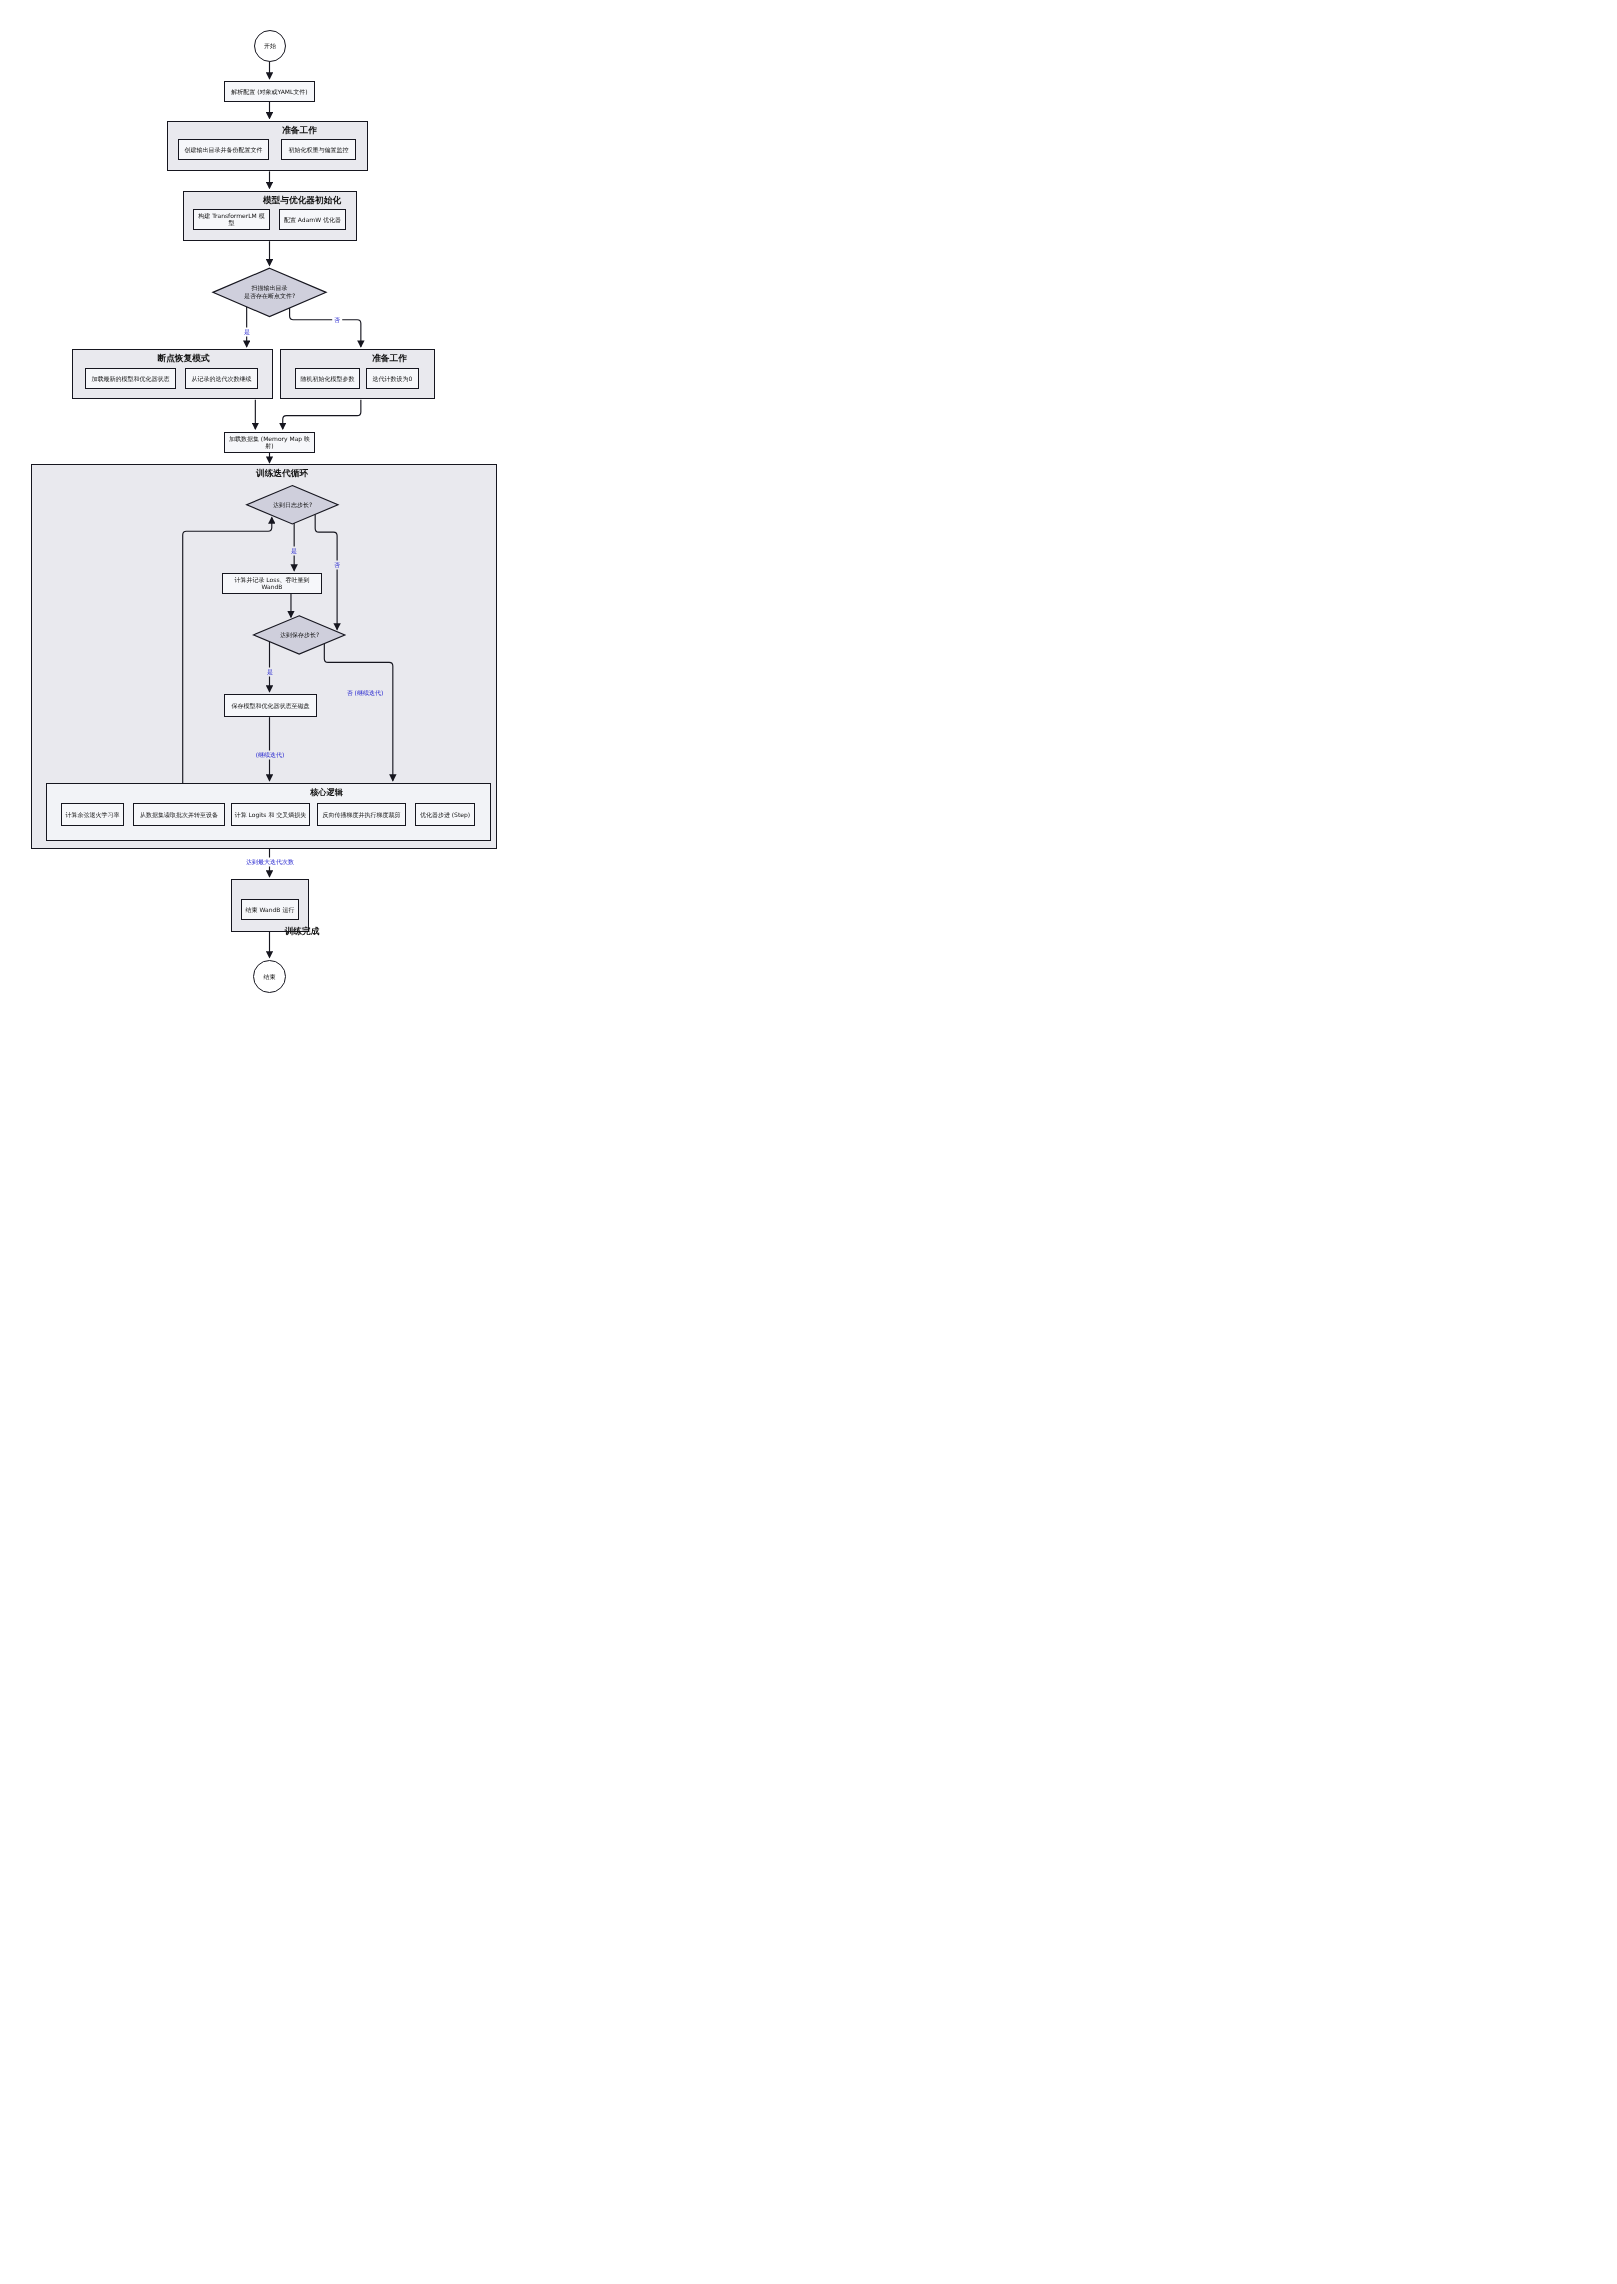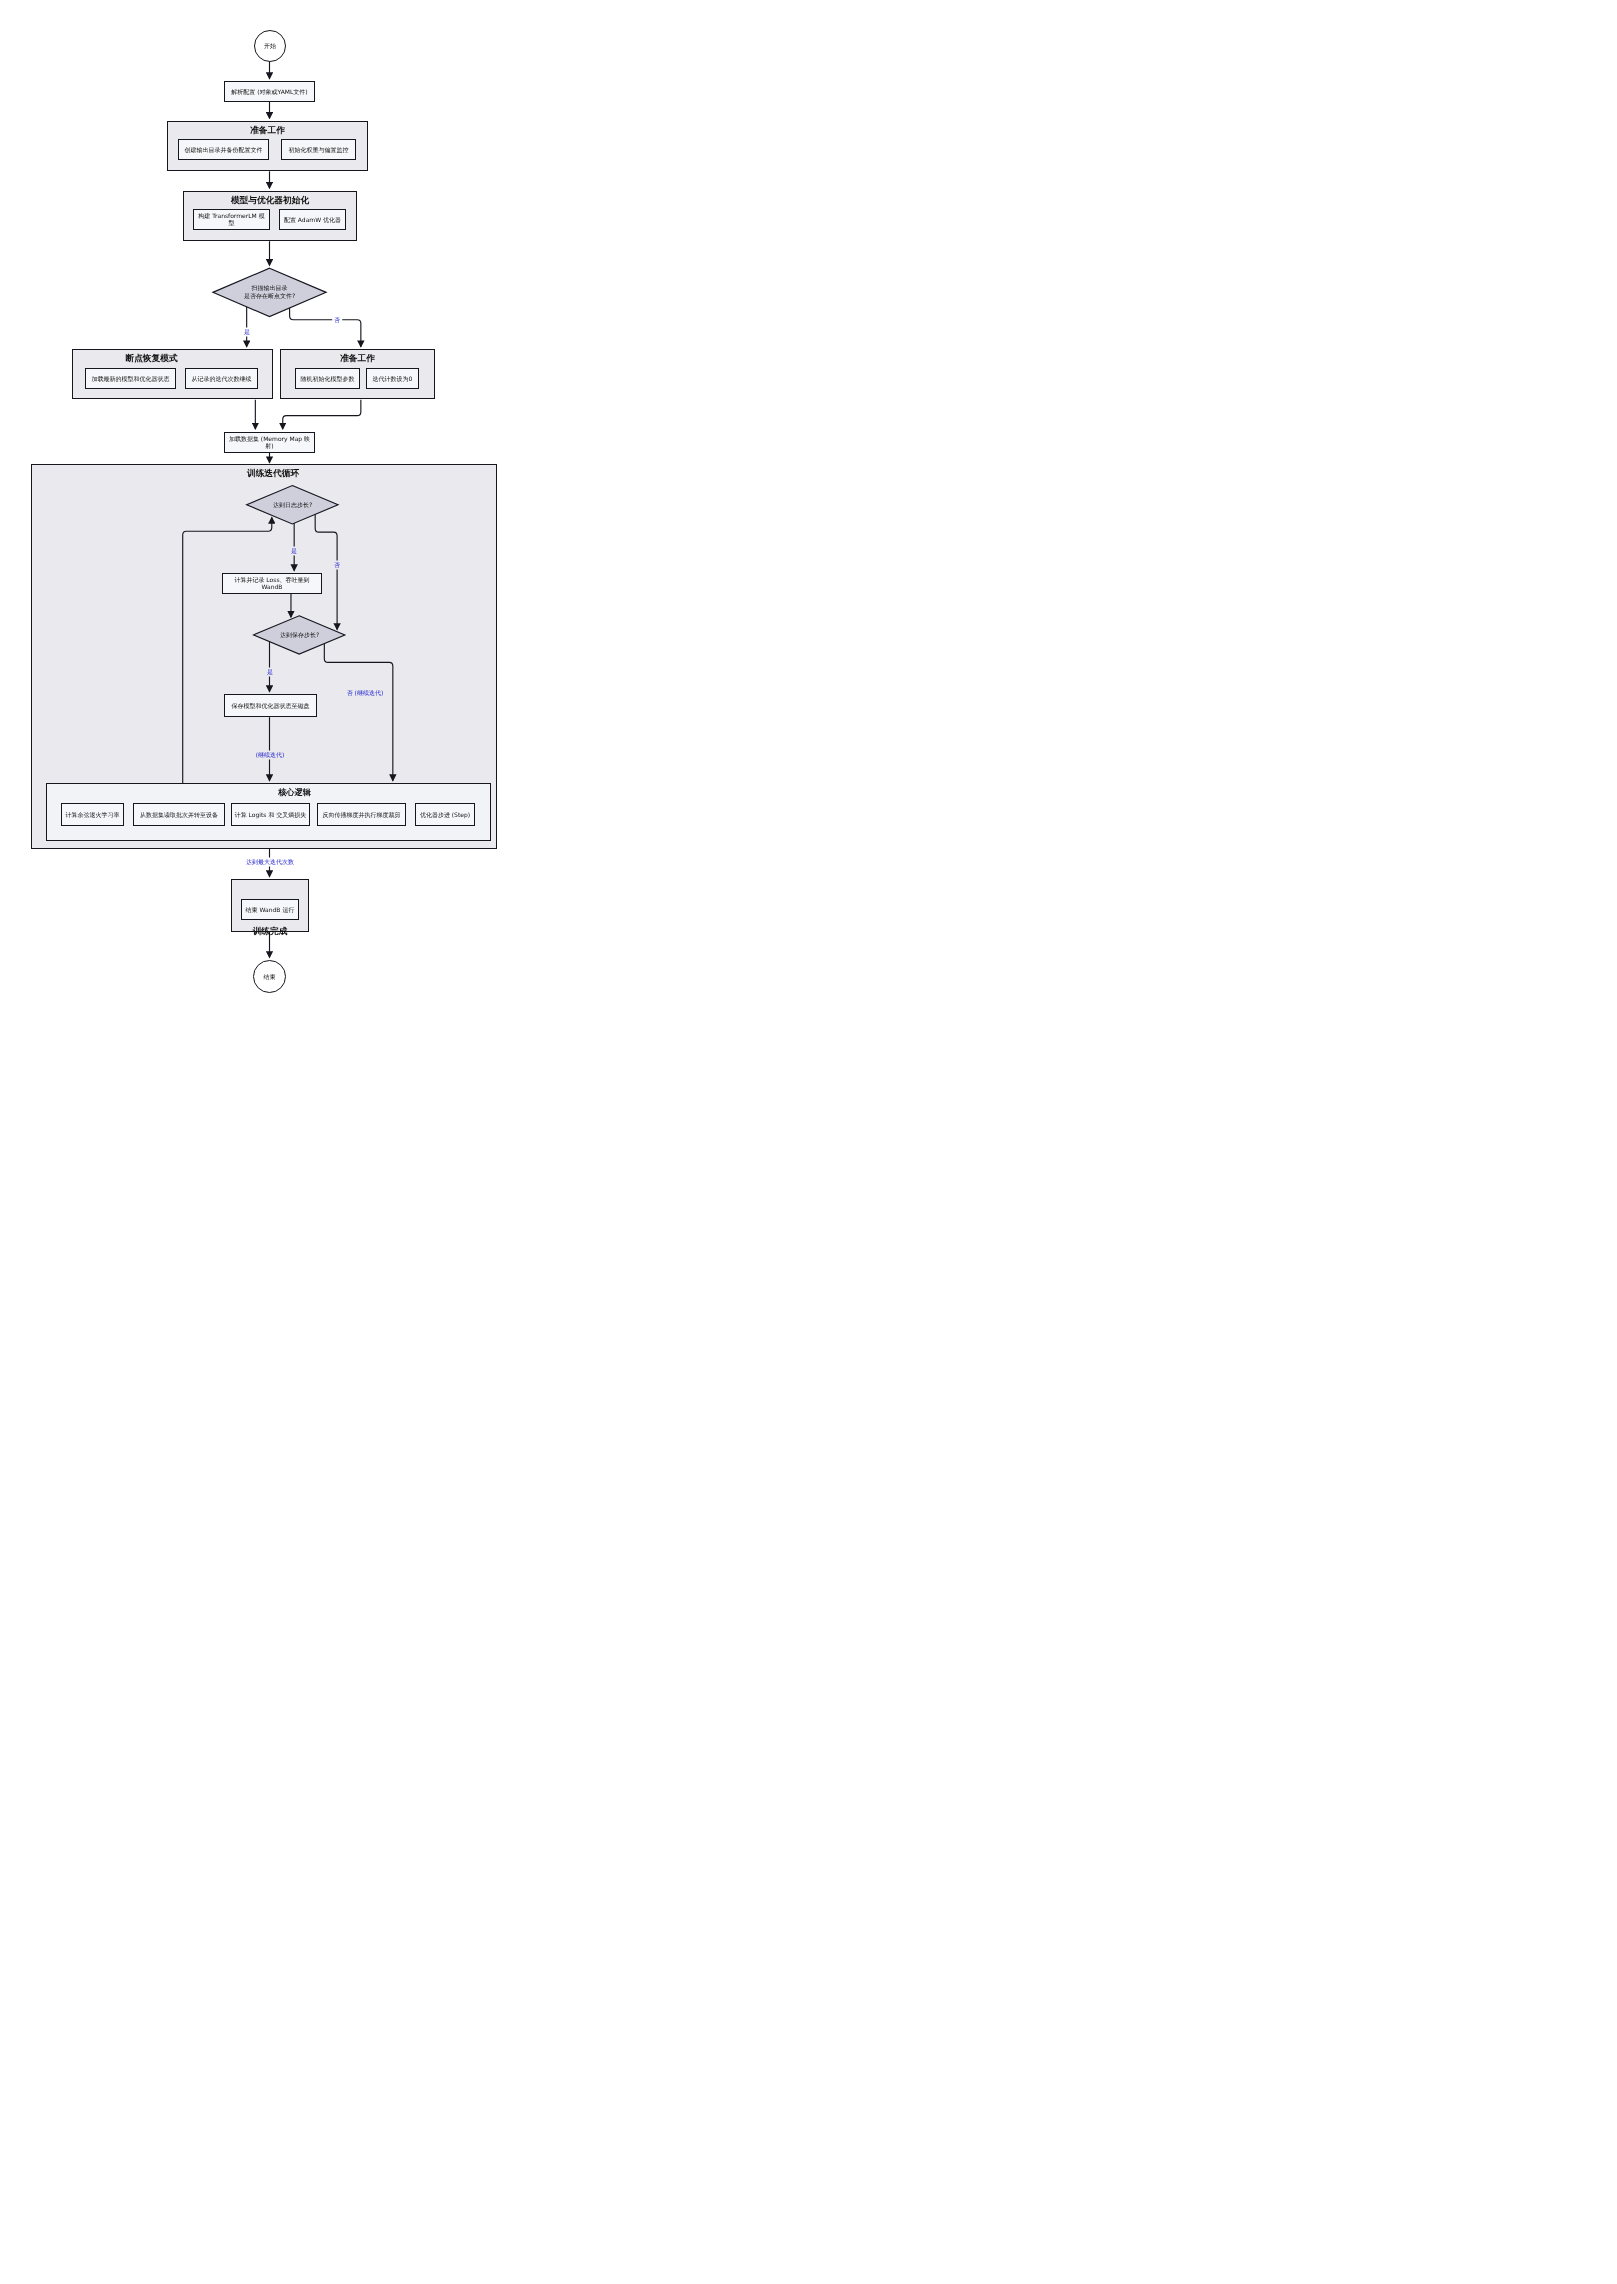--- a/index.html
+++ b/index.html
@@ -1,18 +1,18 @@
 <!DOCTYPE html>
 <html style="font-size:7.3px"><head>
 <meta charset="utf-8">
 <style>
   html,body{margin:0;padding:0;background:#ffffff;font-family:"DejaVu Sans","Liberation Sans",sans-serif;}
   #canvas{position:relative;width:539px;height:1031px;background:#ffffff;overflow:hidden;}
   .container{position:absolute;background:#e9e9ee;border:1.1px solid #16161f;box-sizing:border-box;z-index:1;}
-  .ctitle{position:absolute;left:0;width:100%;text-align:center;font-size:8.7px;font-weight:600;color:#111;z-index:4;}
+  .ctitle{position:absolute;left:0;width:100%;text-align:center;font-size:8.7px;font-weight:600;color:#111;z-index:4;padding-left:32px;}
   .ctitle.small{font-size:8.2px;}
   svg.wires{position:absolute;left:0;top:0;z-index:2;}
   .node{position:absolute;background:#f6f7fa;border:1.1px solid #16161f;box-sizing:border-box;
         display:flex;align-items:center;justify-content:center;text-align:center;
         font-size:6px;font-weight:500;color:#111;padding:0.9px 1.8px;line-height:1.25;z-index:3;}
   .circle{border-radius:50%;background:#ffffff;}
   .dtext{position:absolute;display:flex;flex-direction:column;align-items:center;justify-content:center;
          text-align:center;font-size:6px;font-weight:500;color:#111;z-index:3;line-height:1.35;}
   .elabel{position:absolute;transform:translate(-50%,-50%);color:#2323cf;font-size:6px;font-weight:500;
           padding:0 1.8px;white-space:nowrap;z-index:4;background:#ffffff;}
@@ -109,21 +109,21 @@
     <span>随机初始化模型参数</span>
   </div>
   <div class="node" style="left:366px;top:368px;width:53px;height:20.6px;">
     <span>迭代计数设为0</span>
   </div>
 
   <div class="node" style="left:224px;top:432px;width:91px;height:20.6px;">
     <span>加载数据集 (Memory Map 映射)</span>
   </div>
 
-  <div class="ctitle" style="left:40px;top:468px;width:466px;font-family:Liberation Serif, serif;">训练迭代循环</div>
+  <div class="ctitle" style="left:17px;top:468px;width:466px;font-family:Liberation Serif, serif;">训练迭代循环</div>
 
   <div class="dtext" style="left:247px;top:486px;width:91px;height:38px;">
     <span>达到日志步长?</span>
   </div>
 
   <div class="node" style="left:222px;top:573px;width:100px;height:20.6px;">
     <span>计算并记录 Loss、吞吐量到 WandB</span>
   </div>
 
   <div class="dtext" style="left:254px;top:616px;width:91px;height:38px;">

